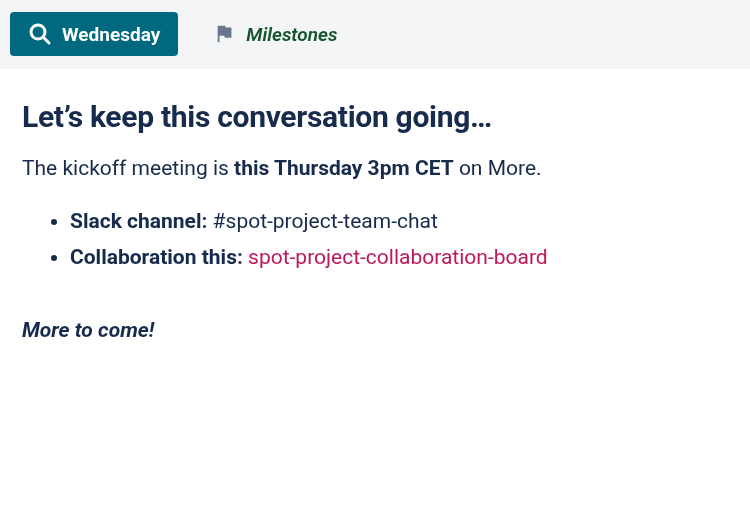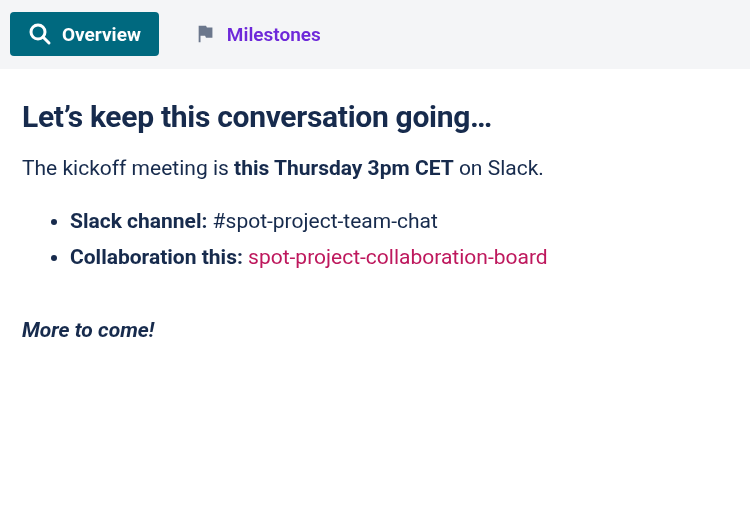--- a/index.html
+++ b/index.html
@@ -26,21 +26,22 @@
       font-weight: 600;
       border-radius: 4px;
       cursor: pointer;
     }
     .tab.active {
       background: #00697f;
       color: #fff;
       font-weight: 700;
     }
     .tab.inactive {
-      color: #6d28d9;
+      color: #14532d;
+      font-style: italic;
     }
     .tab .icon {
       display: flex;
       align-items: center;
     }
     .content {
       padding: 10px 14px 20px 22px;
     }
     .heading {
       font-size: 30px;
@@ -84,37 +85,37 @@
 <body>
 
 <div class="tab-bar">
   <div class="tab active">
     <span class="icon">
       <svg width="24" height="24" viewBox="0 0 24 24" fill="none" stroke="#fff" stroke-width="3" stroke-linecap="round">
         <circle cx="10" cy="10" r="7"></circle>
         <line x1="15" y1="15" x2="21" y2="21"></line>
       </svg>
     </span>
-    <span>Overview</span>
+    <span>Wednesday</span>
   </div>
   <div class="tab inactive">
     <span class="icon">
       <svg width="22" height="22" viewBox="0 0 24 24" fill="#6b778c">
         <path d="M4 3v18h2v-7h5l1 2h7V5h-6l-1-2H4z"></path>
       </svg>
     </span>
     <span>Milestones</span>
   </div>
 </div>
 
 <div class="content">
   <h1 class="heading">Let’s keep this conversation going…</h1>
 
   <p class="para">
-    <span>The kickoff meeting is </span><span class="bold">this Thursday 3pm CET</span><span> on Slack.</span>
+    <span>The kickoff meeting is </span><span class="bold">this Thursday 3pm CET</span><span> on More.</span>
   </p>
 
 
   <ul class="res-list">
     <li>
       <span class="bold">Slack channel:</span><span> #spot-project-team-chat</span>
     </li>
     <li>
       <span class="bold">Collaboration this:</span>
       <a class="link">spot-project-collaboration-board</a>

